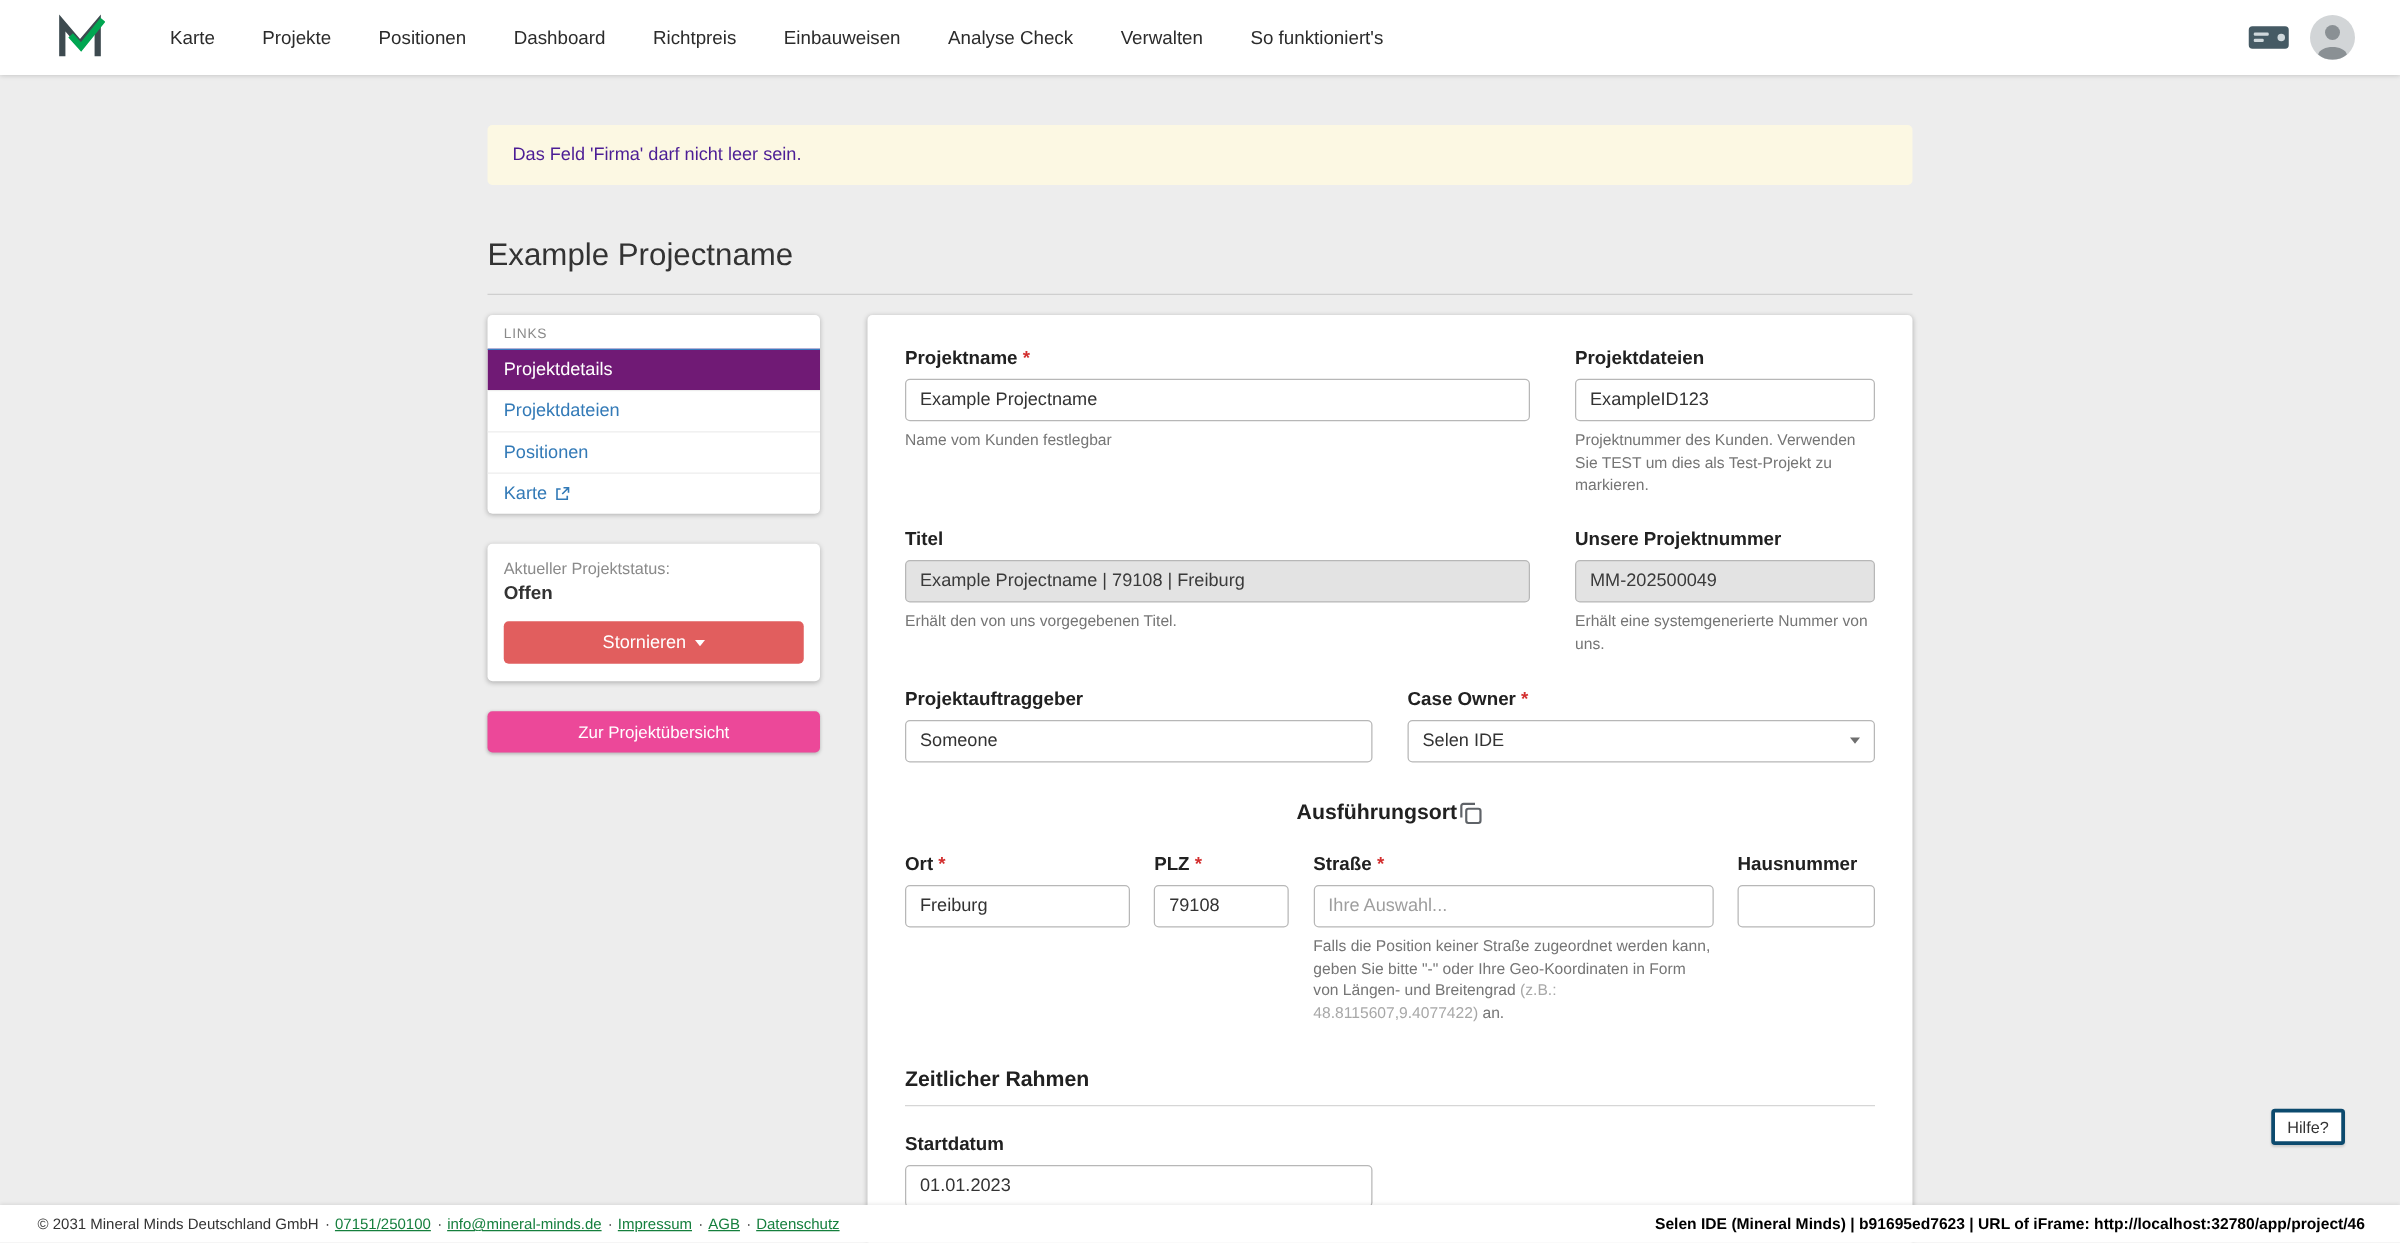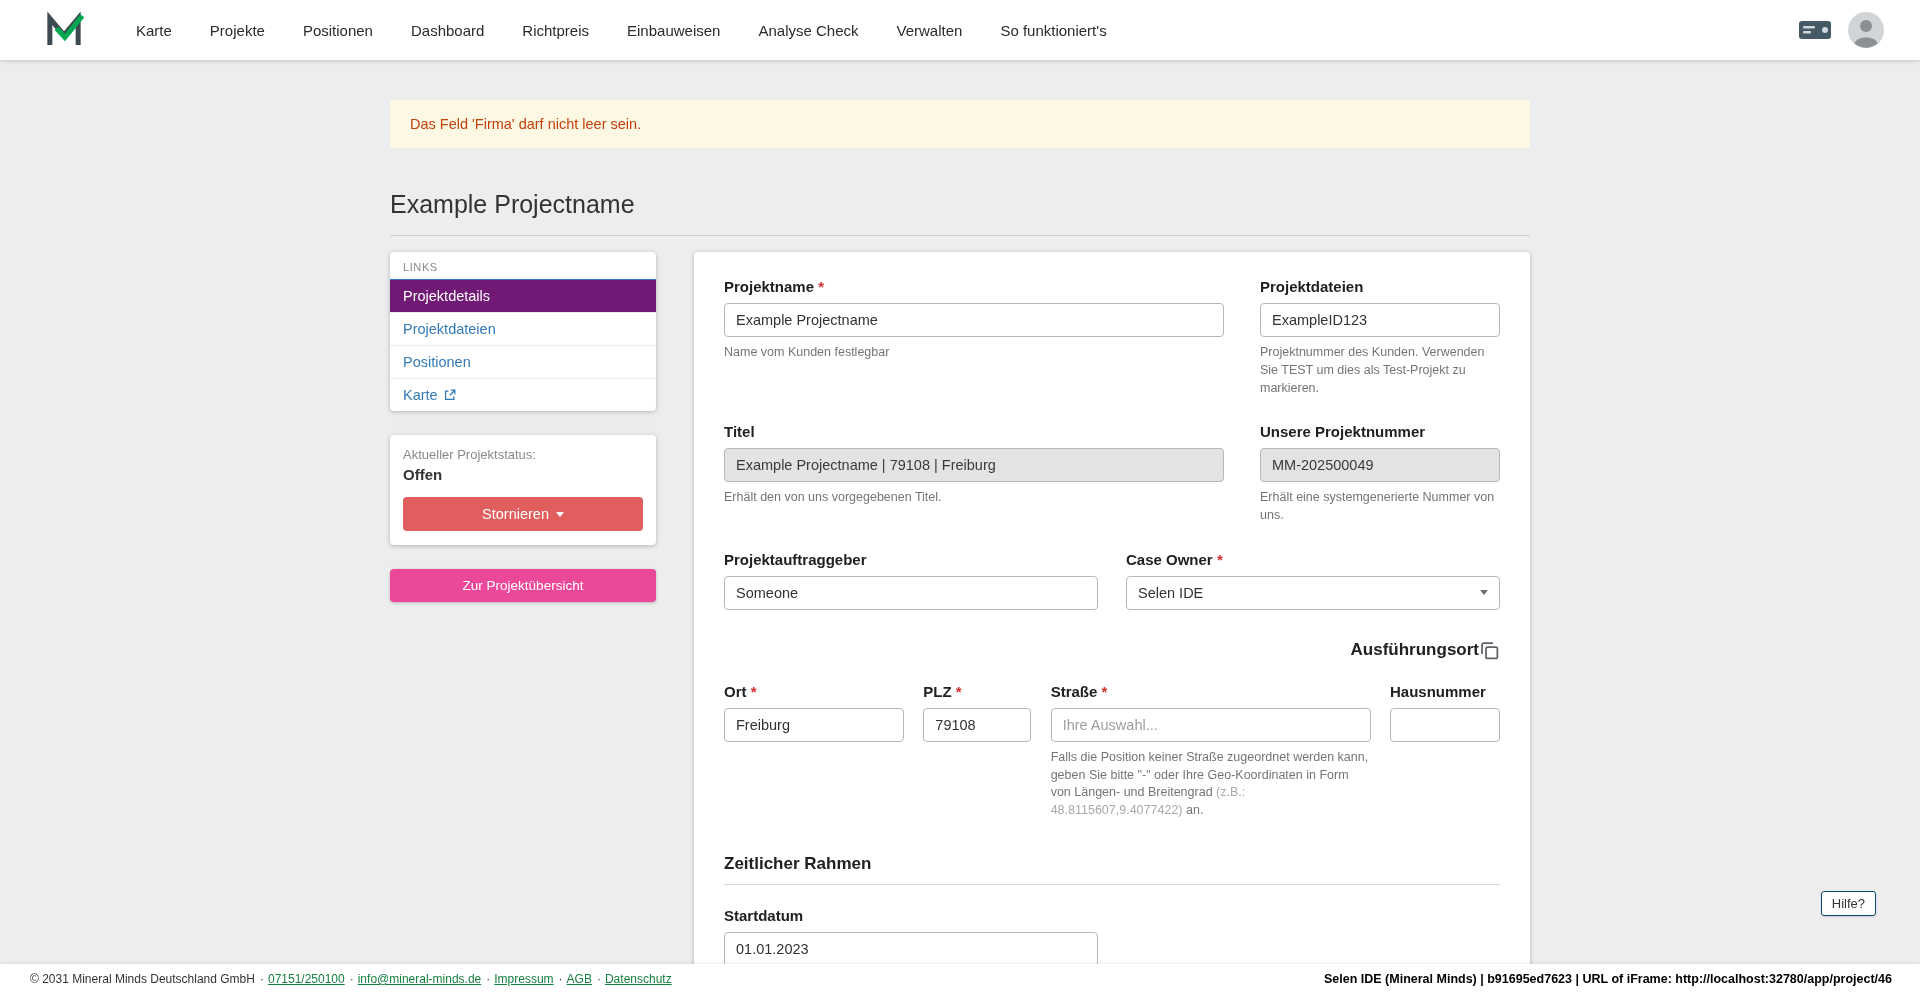--- a/index.html
+++ b/index.html
@@ -29,21 +29,21 @@
 
   
   .content { width: 1140px; margin: 0 auto; padding-top: 60px; }
 
   .alert {
     margin-top: 40px;
     background: #fcf8e3;
     border-radius: 4px;
     padding: 16px 20px;
     font-size: 14.5px;
-    color: #c2410c;
+    color: #4c1d95;
   }
 
   .page-title { margin-top: 42px; font-size: 25px; font-weight: 400; color: #333; }
   .title-divider { border: none; border-top: 1px solid #cfcfcf; margin-top: 16px; }
 
   .layout-row { display: flex; gap: 38px; align-items: flex-start; margin-top: 16px; }
 
   
   .sidebar { width: 266px; flex: none; }
   .card {
@@ -112,29 +112,29 @@
 
   .f-select {
     width: 100%; height: 34px;
     border: 1px solid #b7b7b7; border-radius: 4px;
     padding: 0 11px; font-size: 14.5px; color: #333;
     background: #fff; cursor: pointer;
     display: flex; align-items: center; justify-content: space-between;
   }
   .select-caret { color: #6f6f6f; }
 
-  .section-head-row { display: flex; justify-content: flex-end; align-items: flex-start; margin: 30px 0 22px; }
+  .section-head-row { display: flex; justify-content: center; align-items: flex-start; margin: 30px 0 22px; }
   .section-heading { font-size: 17px; font-weight: 700; color: #212121; }
   .section-divider { border: none; border-top: 1px solid #d6d6d6; margin: 10px 0 22px; }
   .mt-section { margin-top: 34px; }
 
   
   .help-btn {
     position: fixed; right: 44px; bottom: 78px;
-    background: #fff; border: 1px solid #0c4a6e; border-radius: 3px;
+    background: #fff; border: 3px solid #0c4a6e; border-radius: 3px;
     padding: 4px 10px; font-size: 13px; color: #333;
     box-shadow: 0 1px 2px rgba(0,0,0,.15);
     cursor: pointer; font-family: inherit;
     z-index: 15;
   }
 
   
   .footer {
     position: fixed; left: 0; right: 0; bottom: 0; height: 30px;
     background: #fff;

